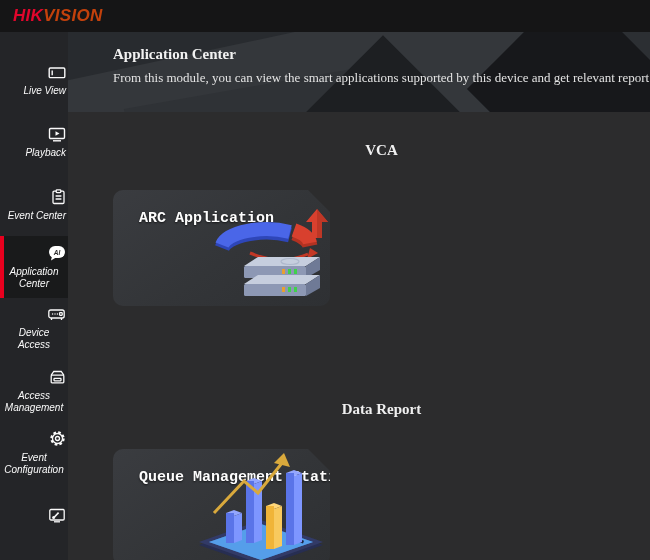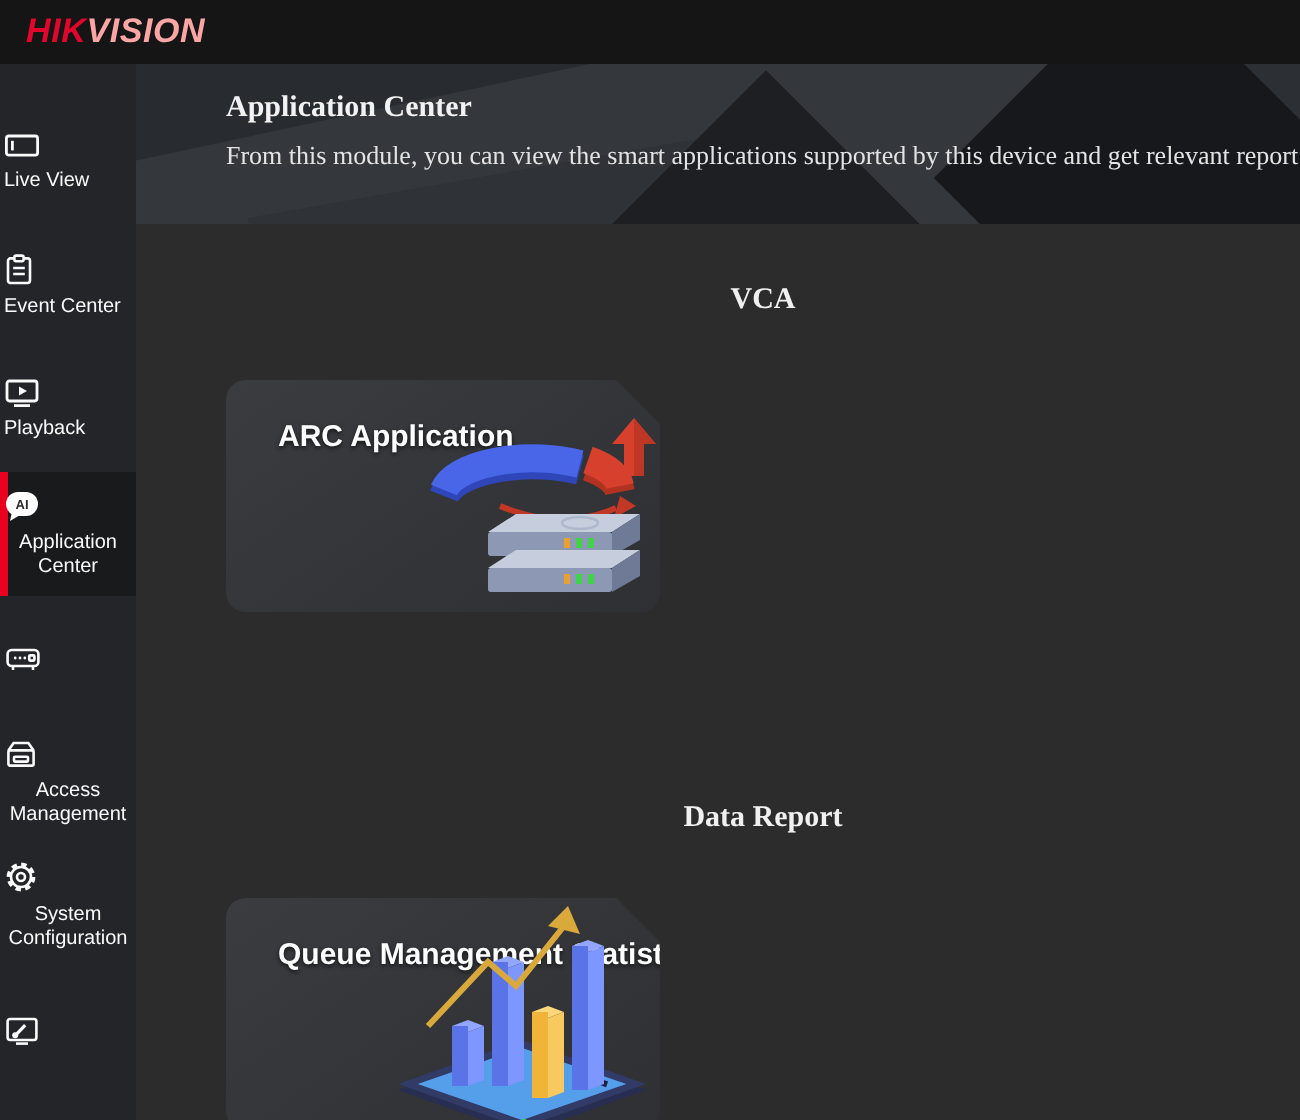--- a/index.html
+++ b/index.html
@@ -5,27 +5,27 @@
   * { margin:0; padding:0; box-sizing:border-box; }
   html,body { width:650px; height:560px; overflow:hidden; background:#2c2c2d;
               font-family:"Liberation Sans", sans-serif; }
   .stage { position:relative; width:650px; height:560px; background:#2c2c2d; overflow:hidden; }
 
   
   .topbar { position:absolute; left:0; top:0; width:650px; height:32px; background:#151516; z-index:30; }
   .logo { position:absolute; left:13px; top:6px; font-style:italic; font-weight:bold;
           font-size:17px; letter-spacing:.3px; white-space:nowrap; }
   .logo .hik { color:#e2062c;margin-top:47px; }
-  .logo .vision { color:#fca5a5;margin-top:48px; }
+  .logo .vision { color:#c2410c;margin-top:48px; }
 
   
   .sidebar { position:absolute; left:0; top:32px; width:68px; height:528px;
              background:#242528; padding-top:18px; z-index:20; }
   .side-item { width:68px; min-height:62px; display:flex; flex-direction:column;
-               align-items:flex-start; justify-content:center; cursor:pointer; padding:6px 2px; }
+               align-items:flex-end; justify-content:center; cursor:pointer; padding:6px 2px;font-style:italic; }
   .side-item .lbl { margin-top:5px; color:#fafafa; font-size:10px; line-height:12px;
                     text-align:center; }
   .side-item.selected { background:#191a1b; box-shadow: inset 4px 0 0 #e8001e; }
   .side-item svg { display:block; }
 
   
   .main { position:absolute; left:68px; top:32px; width:582px; height:528px; }
 
   .band { position:relative; width:582px; height:80px; background:#34373b; overflow:hidden; }
   .shape { position:absolute; }
@@ -44,21 +44,21 @@
   .content { padding:30px 0 0 45px; }
   .section-title { color:#f0f0f0; font-family:"Liberation Serif", serif;
                    font-size:15px; font-weight:bold; height:18px;text-align:center; }
   .section-2 { margin-top:95px; }
 
   .card { position:relative; width:217px; height:116px; margin-top:30px; cursor:pointer;
           border-radius:10px;
           background:linear-gradient(145deg,#3a3c40 0%, #333538 55%, #2e3033 100%);
           clip-path: polygon(0 0, 195px 0, 217px 22px, 217px 116px, 0 116px); }
   .card-label { position:absolute; left:26px; top:20px; white-space:nowrap;
-                color:#fdfdfd; font-family:Liberation Sans, sans-serif;
+                color:#fdfdfd; font-family:Liberation Mono, monospace;
                 font-size:15px; font-weight:bold; text-shadow:0 1px 2px rgba(0,0,0,.65); }
   .card svg.illus { position:absolute; }
   .illus-arc { right:2px; bottom:2px; }
   .illus-bar { right:4px; bottom:-4px; }
 </style>
 </head>
 <body>
 
 <div class="stage">
 
@@ -75,38 +75,38 @@
         <svg width="18" height="15" viewBox="0 0 18 15" fill="none" stroke="#fafafa" stroke-width="1.4">
           <rect x="1.2" y="3" width="15.6" height="9.6" rx="1.2"></rect>
           <path d="M4.2 5.4 v4.8"></path>
         </svg>
       </span>
       <span class="lbl">Live View</span>
     </div>
 
     <div class="side-item">
       <span>
+        <svg width="18" height="15" viewBox="0 0 18 15" fill="none" stroke="#fafafa" stroke-width="1.4">
+          <rect x="1.5" y="1.5" width="15" height="10" rx="1.2"></rect>
+          <path d="M7.5 4.2 L11.5 6.5 L7.5 8.8 Z" fill="#fafafa" stroke="none"></path>
+          <path d="M5 13.8 h8"></path>
+        </svg>
+      </span>
+      <span class="lbl">Playback</span>
+    </div>
+
+    <div class="side-item">
+      <span>
         <svg width="15" height="16" viewBox="0 0 15 16" fill="none" stroke="#fafafa" stroke-width="1.3">
           <rect x="2" y="2.2" width="11" height="12.3" rx="1.2"></rect>
           <rect x="5.2" y="0.8" width="4.6" height="2.8" rx="0.8" fill="#242528"></rect>
           <path d="M4.6 7 h5.8 M4.6 10 h5.8"></path>
         </svg>
       </span>
       <span class="lbl">Event Center</span>
-    </div>
-
-    <div class="side-item">
-      <span>
-        <svg width="18" height="15" viewBox="0 0 18 15" fill="none" stroke="#fafafa" stroke-width="1.4">
-          <rect x="1.5" y="1.5" width="15" height="10" rx="1.2"></rect>
-          <path d="M7.5 4.2 L11.5 6.5 L7.5 8.8 Z" fill="#fafafa" stroke="none"></path>
-          <path d="M5 13.8 h8"></path>
-        </svg>
-      </span>
-      <span class="lbl">Playback</span>
     </div>
 
     <div class="side-item selected">
       <span>
         <svg width="18" height="16" viewBox="0 0 18 16" fill="none">
           <rect x="1" y="1" width="16" height="12" rx="6" fill="#ffffff"></rect>
           <polygon points="4,11 3,15.5 8,12.5" fill="#ffffff"></polygon>
           <text x="9" y="9.6" font-size="6.5" font-weight="bold" fill="#2a2a2a" text-anchor="middle" font-family="Liberation Sans, sans-serif">AI</text>
         </svg>
       </span>
@@ -117,20 +117,21 @@
       <span>
         <svg width="19" height="15" viewBox="0 0 19 15" fill="none" stroke="#fafafa" stroke-width="1.3">
           <rect x="1.8" y="3" width="15.4" height="8" rx="2"></rect>
           <circle cx="5.6" cy="7" r="0.7" fill="#fafafa" stroke="none"></circle>
           <circle cx="8.0" cy="7" r="0.7" fill="#fafafa" stroke="none"></circle>
           <circle cx="10.4" cy="7" r="0.7" fill="#fafafa" stroke="none"></circle>
           <rect x="12.6" y="5.7" width="2.6" height="2.6" rx="0.5"></rect>
           <path d="M4.5 11 v2 M14.5 11 v2"></path>
         </svg>
       </span>
+      <span class="lbl">Device Access</span>
     </div>
 
     <div class="side-item">
       <span>
         <svg width="17" height="16" viewBox="0 0 17 16" fill="none" stroke="#fafafa" stroke-width="1.3">
           <path d="M2.2 6.2 L4.8 2.5 h7.4 l2.6 3.7"></path>
           <rect x="2.2" y="6.2" width="12.6" height="7.6" rx="0.8"></rect>
           <rect x="5" y="9.4" width="7" height="2.4" rx="0.5"></rect>
         </svg>
       </span>
@@ -138,21 +139,21 @@
     </div>
 
     <div class="side-item">
       <span>
         <svg width="17" height="17" viewBox="0 0 17 17" fill="none" stroke="#fafafa">
           <circle cx="8.5" cy="8.5" r="6" stroke-width="2.4" stroke-dasharray="2.6 2.1"></circle>
           <circle cx="8.5" cy="8.5" r="5" stroke-width="1.3"></circle>
           <circle cx="8.5" cy="8.5" r="2" stroke-width="1.3"></circle>
         </svg>
       </span>
-      <span class="lbl">System Configuration</span>
+      <span class="lbl">Event Configuration</span>
     </div>
 
     <div class="side-item">
       <span>
         <svg width="18" height="15" viewBox="0 0 18 15" fill="none" stroke="#fafafa" stroke-width="1.3">
           <rect x="1.8" y="1.5" width="14.4" height="10.5" rx="1.2"></rect>
           <path d="M6.2 9.2 L10.6 4.6" stroke-width="1.6"></path>
           <circle cx="5.6" cy="9.6" r="1.5" fill="#fafafa" stroke="none"></circle>
           <path d="M6 13.8 h6"></path>
         </svg>

